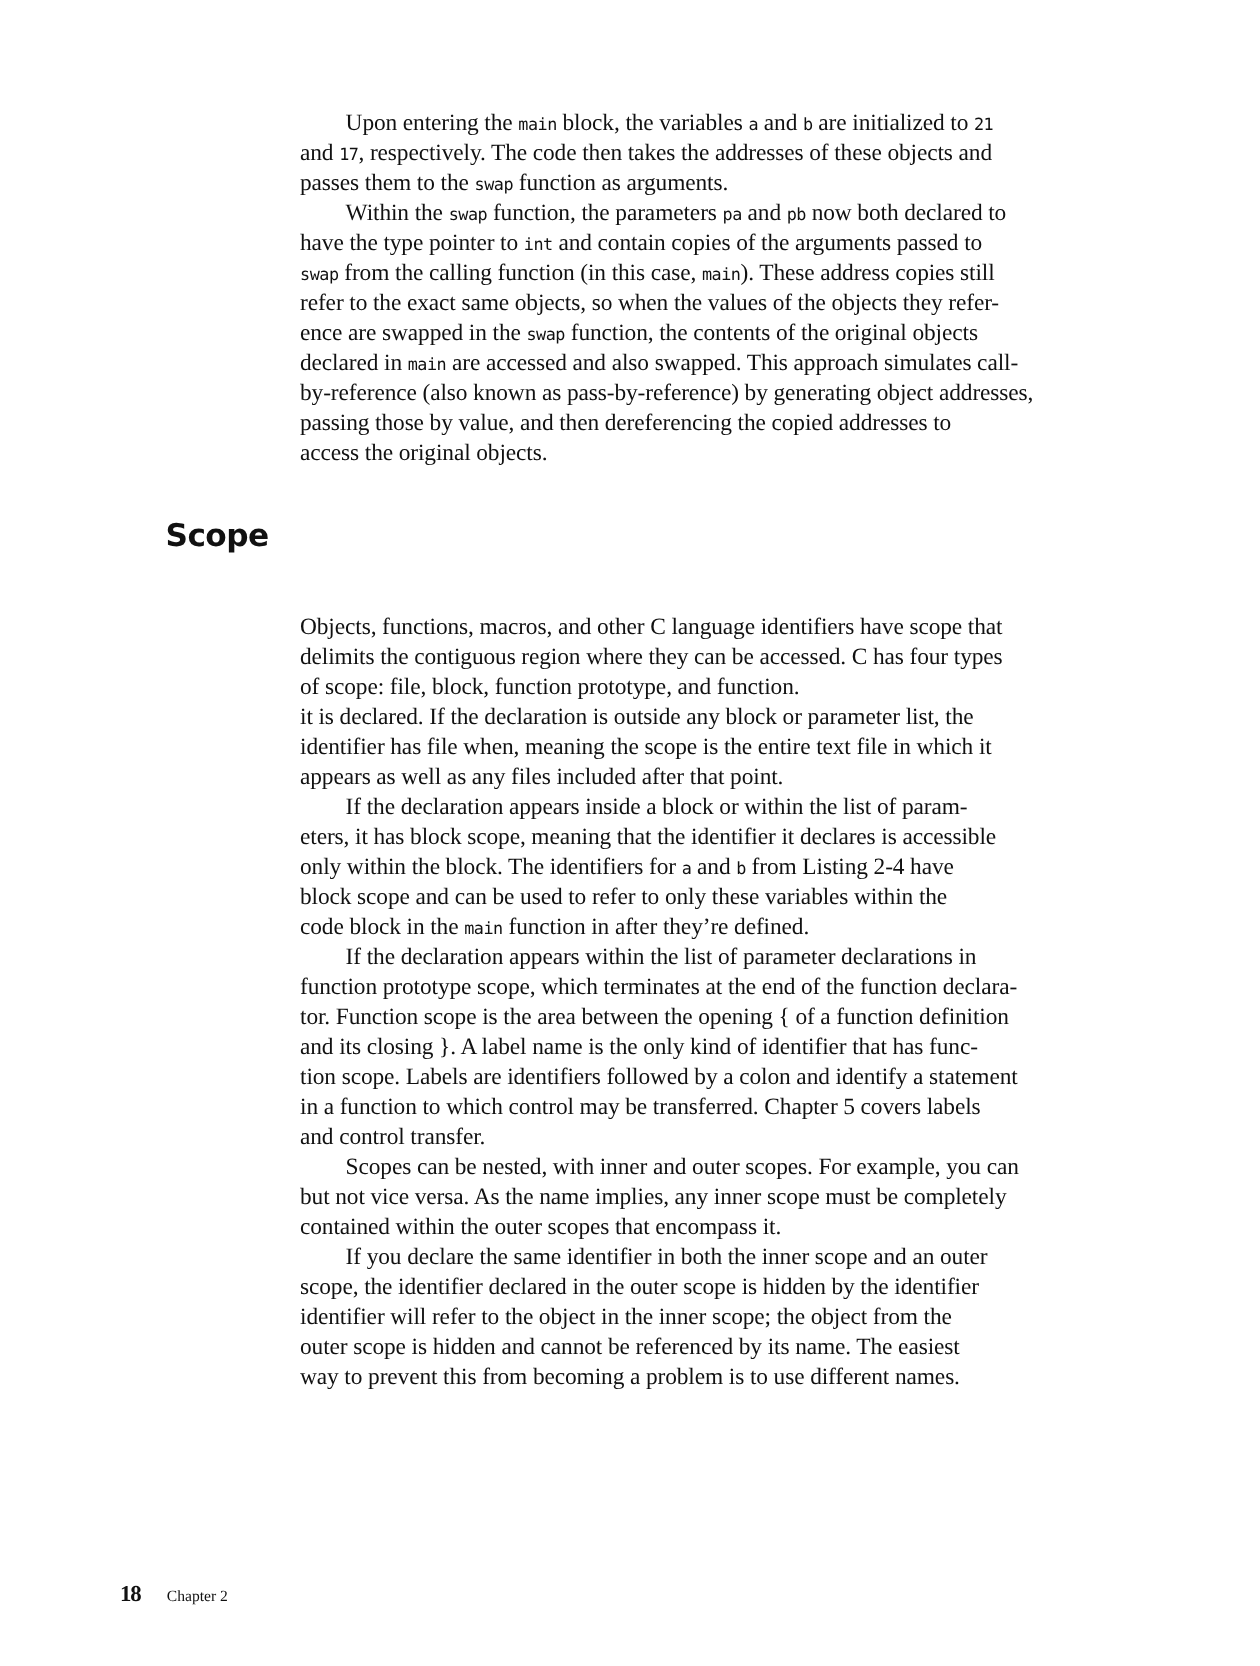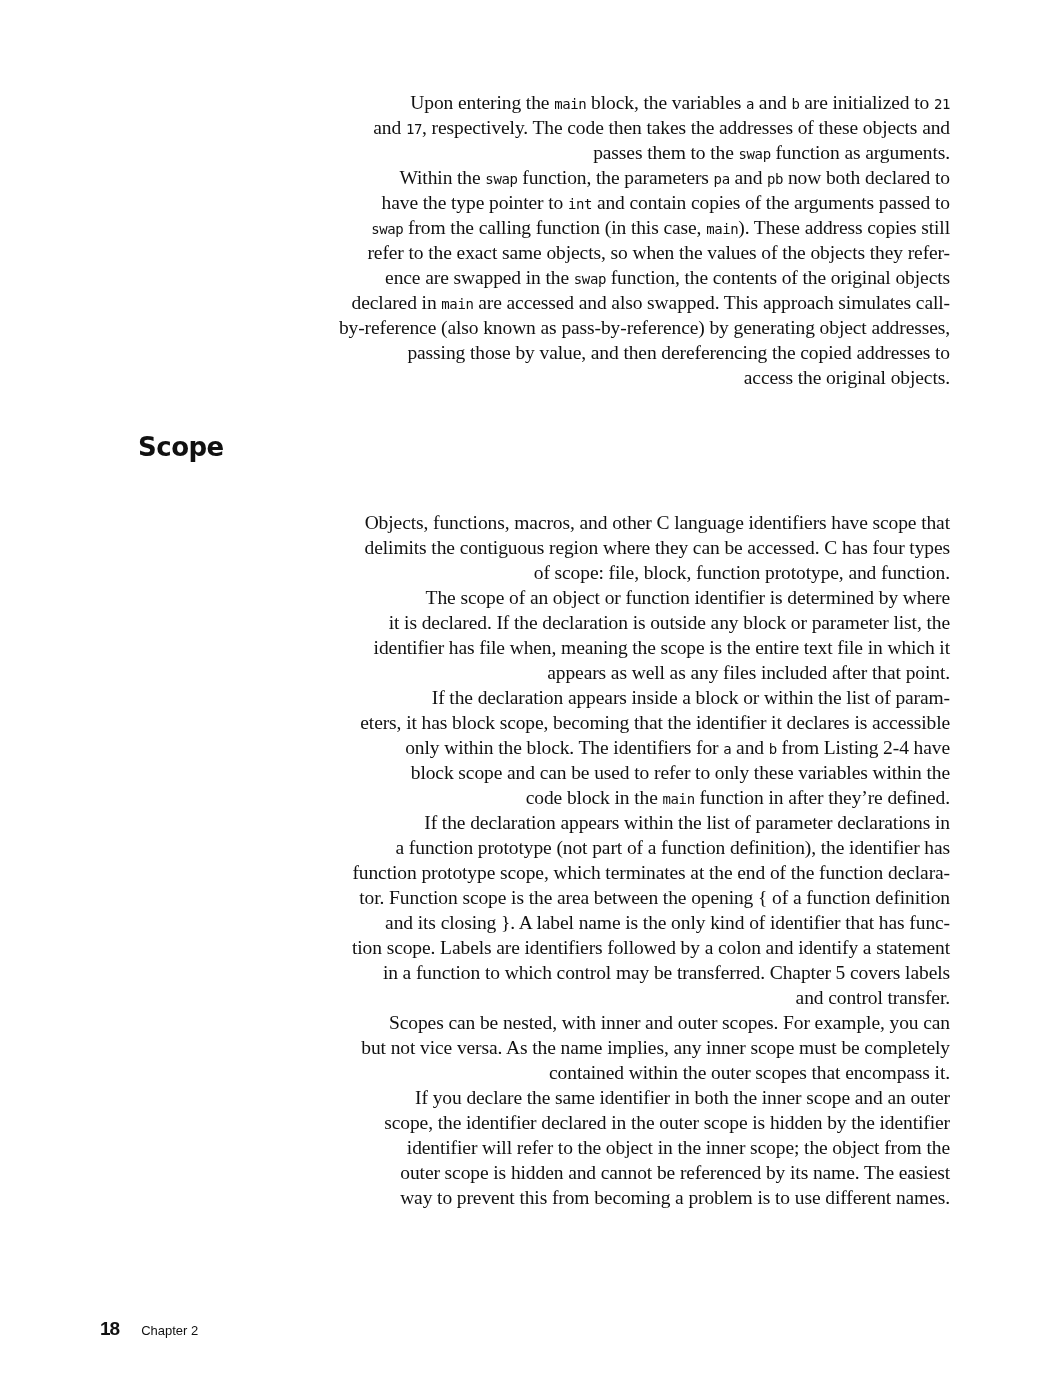--- a/index.html
+++ b/index.html
@@ -1,34 +1,34 @@
 <!DOCTYPE html>
 <html><head>
 <meta charset="utf-8">
 <style>
   html, body { margin: 0; padding: 0; background: #ffffff; }
   body { width: 1050px; height: 1388px; position: relative; overflow: hidden; }
-  .page { position: absolute; left: 0; top: 0; width: 950px; height: 1388px; text-align: right; }
+  .page { position: absolute; left: 0; top: 0; width: 950px; height: 1388px; }
   .body-text {
     position: absolute; left: 250px; width: 700px;
     font-family: "Liberation Serif", "DejaVu Serif", serif;
     font-size: 19.5px; color: #111; letter-spacing: -0.1px;
   }
   .line { height: 25px; line-height: 25px; white-space: nowrap; }
   .line.indent { padding-left: 38px; }
   .code { font-family: "DejaVu Sans Mono", "Liberation Mono", monospace; font-size: 14px; letter-spacing: -0.4px; }
   .em { }
   #section-1 { top: 90px; }
   #section-2 { top: 498px; margin-top: 12px; }
   .heading {
     position: absolute; left: 138px; top: 432px;
     font-family: "DejaVu Sans", "Liberation Sans", sans-serif;
     font-weight: bold; font-size: 26px; color: #111; letter-spacing: -0.5px;
   }
-  .footer { position: absolute; left: 100px; top: 1318px; font-family: Liberation Sans, sans-serif; color: #111; }
+  .footer { position: absolute; left: 100px; top: 1318px; font-family: Liberation Serif, serif; color: #111; }
   .page-num { font-weight: bold; font-size: 19px; letter-spacing: -1px; }
   .chapter-label { font-size: 13px; margin-left: 22px; }
 </style>
 </head>
 <body>
 
 <div class="page">
   <div id="section-1" class="body-text">
       <div class="line indent"><span>Upon entering the </span><span class="code">main</span><span> block, the variables </span><span class="code">a</span><span> and </span><span class="code">b</span><span> are initialized to </span><span class="code">21</span></div>
       <div class="line"><span>and </span><span class="code">17</span><span>, respectively. The code then takes the addresses of these objects and</span></div>
@@ -41,31 +41,29 @@
       <div class="line"><span>declared in </span><span class="code">main</span><span> are accessed and also swapped. This approach simulates </span><span class="em">call-</span></div>
       <div class="line"><span class="em">by-reference</span><span> (also known as </span><span class="em">pass-by-reference</span><span>) by generating object addresses,</span></div>
       <div class="line"><span>passing those by value, and then dereferencing the copied addresses to</span></div>
       <div class="line"><span>access the original objects.</span></div>
     </div>
   <h2 class="heading" style="margin:0;">Scope</h2>
   <div id="section-2" class="body-text">
       <div class="line"><span>Objects, functions, macros, and other C language identifiers have </span><span class="em">scope</span><span> that</span></div>
       <div class="line"><span>delimits the contiguous region where they can be accessed. C has four types</span></div>
       <div class="line"><span>of scope: file, block, function prototype, and function.</span></div>
-      <div class="line indent"><span>The scope of an object or function identifier is determined by where</span></div>
       <div class="line"><span>it is declared. If the declaration is outside any block or parameter list, the</span></div>
       <div class="line"><span>identifier has </span><span class="em">file when</span><span>, meaning the scope is the entire text file in which it</span></div>
       <div class="line"><span>appears as well as any files included after that point.</span></div>
       <div class="line indent"><span>If the declaration appears inside a block or within the list of param-</span></div>
-      <div class="line"><span>eters, it has </span><span class="em">block scope</span><span>, becoming that the identifier it declares is accessible</span></div>
+      <div class="line"><span>eters, it has </span><span class="em">block scope</span><span>, meaning that the identifier it declares is accessible</span></div>
       <div class="line"><span>only within the block. The identifiers for </span><span class="code">a</span><span> and </span><span class="code">b</span><span> from Listing 2-4 have</span></div>
       <div class="line"><span>block scope and can be used to refer to only these variables within the</span></div>
       <div class="line"><span>code block in the </span><span class="code">main</span><span> function in after they’re defined.</span></div>
       <div class="line indent"><span>If the declaration appears within the list of parameter declarations in</span></div>
-      <div class="line"><span>a function prototype (not part of a function definition), the identifier has</span></div>
       <div class="line"><span class="em">function prototype scope</span><span>, which terminates at the end of the function declara-</span></div>
       <div class="line"><span>tor. </span><span class="em">Function scope</span><span> is the area between the opening { of a function definition</span></div>
       <div class="line"><span>and its closing }. A label name is the only kind of identifier that has func-</span></div>
       <div class="line"><span>tion scope. </span><span class="em">Labels</span><span> are identifiers followed by a colon and identify a statement</span></div>
       <div class="line"><span>in a function to which control may be transferred. Chapter 5 covers labels</span></div>
       <div class="line"><span>and control transfer.</span></div>
       <div class="line indent"><span>Scopes can be </span><span class="em">nested</span><span>, with </span><span class="em">inner</span><span> and </span><span class="em">outer</span><span> scopes. For example, you can</span></div>
       <div class="line"><span>but not vice versa. As the name implies, any inner scope must be completely</span></div>
       <div class="line"><span>contained within the outer scopes that encompass it.</span></div>
       <div class="line indent"><span>If you declare the same identifier in both the inner scope and an outer</span></div>

